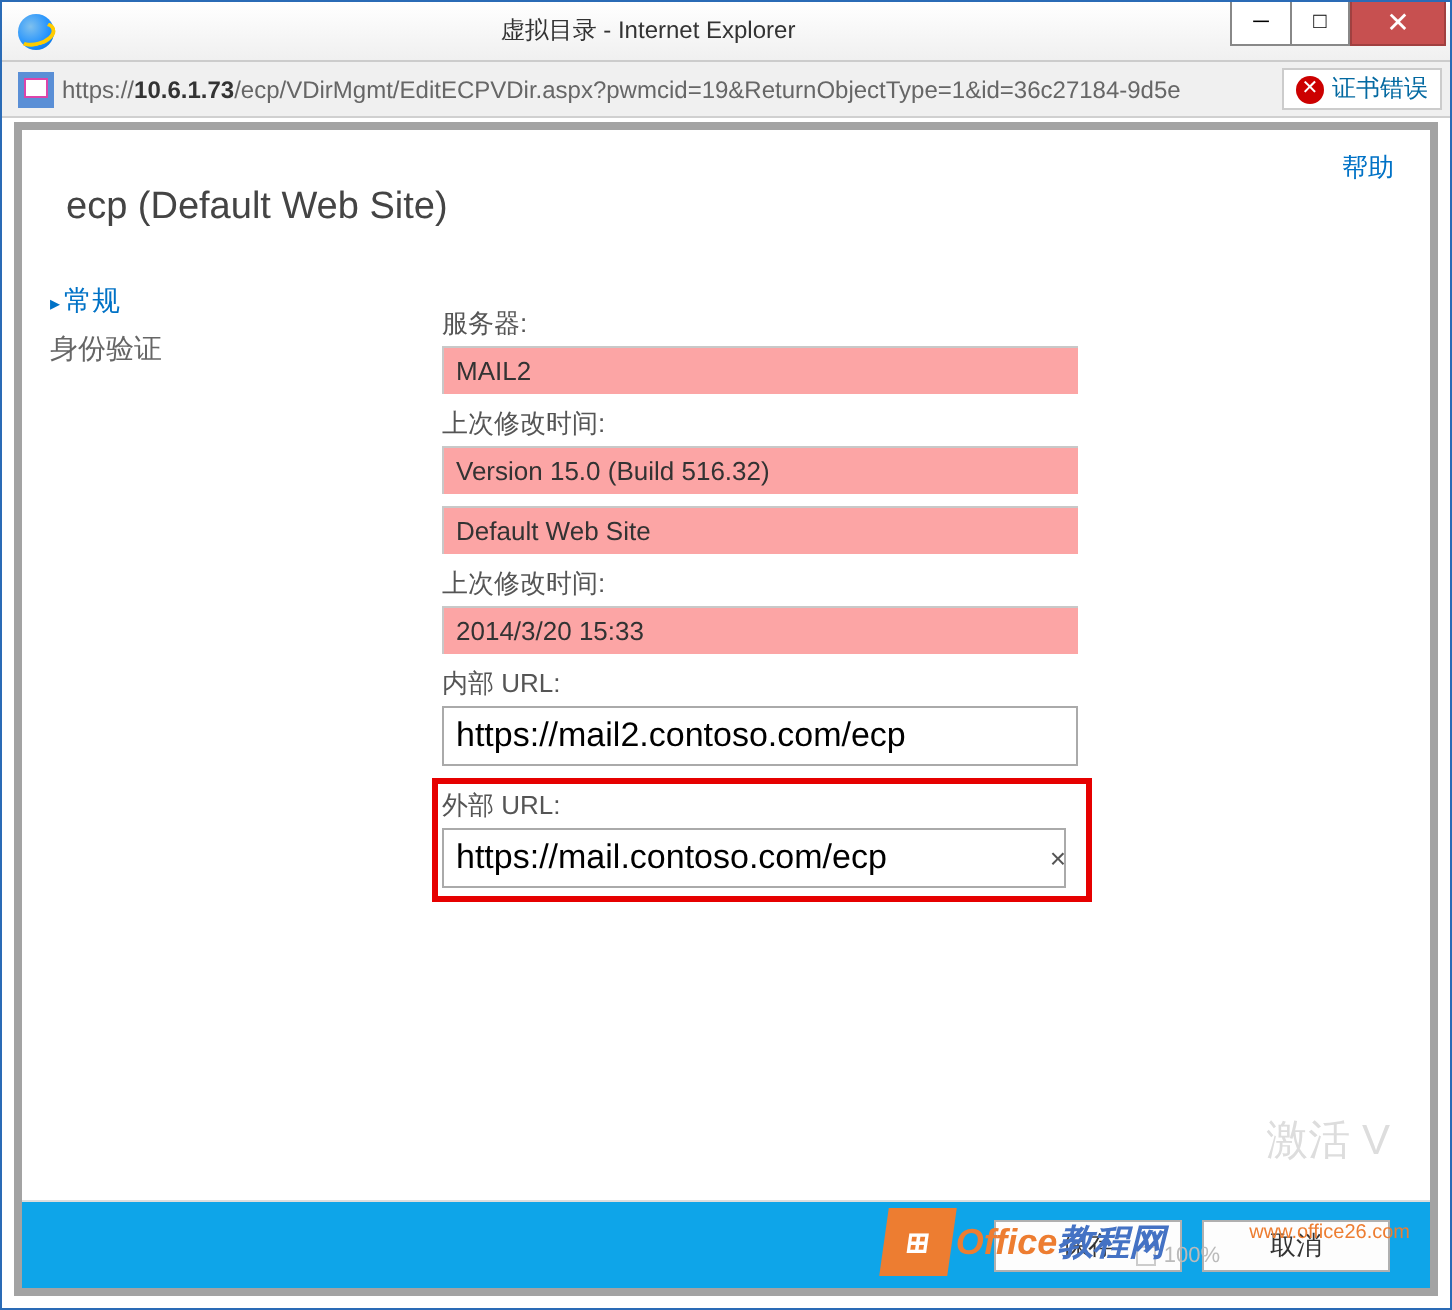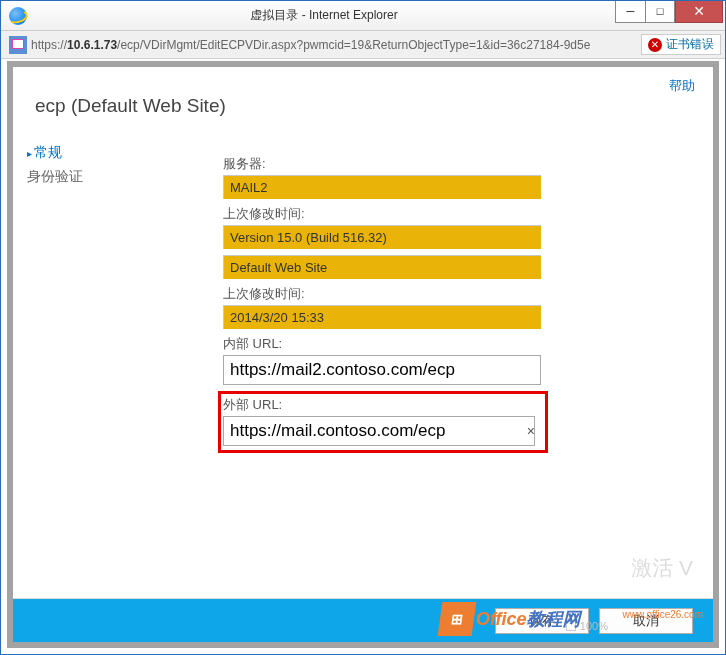--- a/index.html
+++ b/index.html
@@ -17,33 +17,33 @@
     
     .addressbar { height: 28px; background: #f0f0f0; border-bottom: 1px solid #d0d0d0; display: flex; align-items: center; padding: 0 4px; }
     .addr-icon { width: 18px; height: 18px; background: #5a8fd6; margin: 0 4px; position: relative; }
     .addr-icon::after { content:''; position:absolute; top:3px; left:3px; width:10px; height:8px; background:#fff; border:1px solid #d4a; }
     .addr-url { flex: 1; font-size: 12px; color: #666; white-space: nowrap; overflow: hidden; }
     .addr-url b { color: #333; font-weight: bold; }
     .cert-err { display: flex; align-items: center; background: #fff; border: 1px solid #ccc; padding: 1px 6px; margin-left: 4px; }
     .cert-x { width: 14px; height: 14px; background: #c00; border-radius: 50%; color: #fff; font-size: 10px; text-align: center; line-height: 14px; margin-right: 4px; }
     .cert-text { color: #0369a1; font-size: 12px; }
     
-    .content-frame { position: absolute; top: 60px; left: 6px; right: 6px; bottom: 6px; border: 6px solid #a3a3a3; background: #fff; }
+    .content-frame { position: absolute; top: 60px; left: 6px; right: 6px; bottom: 6px; border: 4px solid #a3a3a3; background: #fff; }
     .help-link { position: absolute; top: 10px; right: 18px; color: #0072c6; font-size: 13px; }
     .page-heading { position: absolute; top: 28px; left: 22px; font-size: 19px; font-weight: 300; color: #444; }
     
     .sidebar { position: absolute; top: 74px; left: 14px; width: 170px; font-size: 14px; }
     .side-item { padding: 3px 0; color: #666; }
     .side-item.active { color: #0072c6; }
     .side-arrow { color: #0072c6; font-size: 10px; margin-right: 2px; }
     
     .main-form { position: absolute; top: 88px; left: 210px; width: 320px; font-size: 13px; }
     .field { margin-bottom: 6px; }
     .field-label { color: #555; font-size: 13px; margin-bottom: 2px; }
-    .field-value { background: #eab308; border: 1px solid #c8c8c8; border-right: none; border-bottom: none; padding: 4px 6px; color: #333; font-size: 13px; width: 318px; }
+    .field-value { background: #fca5a5; border: 1px solid #c8c8c8; border-right: none; border-bottom: none; padding: 4px 6px; color: #333; font-size: 13px; width: 318px; }
     .field-input { display: block; width: 318px; padding: 4px 6px; border: 1px solid #aaa; font-size: 17px; color: #000000; font-family: inherit; }
     .highlight-box { border: 3px solid #e60000; padding: 2px; margin-top: 4px; margin-left:-5px; width: 330px; position: relative; }
     .input-wrap { position: relative; }
     .clear-x { position: absolute; right: 8px; top: 50%; transform: translateY(-50%); font-size: 14px; color: #555; font-family: Arial; }
     
     .footer { position: absolute; bottom: 0; left: 0; right: 0; height: 44px; border-top: 1px solid #ddd; display: flex; justify-content: flex-end; align-items: center; padding-right: 20px; gap: 10px; background:#0ea5e9; }
     .footer-btn { min-width: 94px; height: 26px; background: #fdfdfd; border: 1px solid #b0b0b0; font-size: 13px; color: #333; }
     .ghost-text { position: absolute; right: 20px; bottom: 60px; font-size: 21px; color: #ddd; font-weight: 300; }
     
     .watermark { position: absolute; bottom: 6px; right: 10px; display: flex; align-items: center; gap: 2px; }

